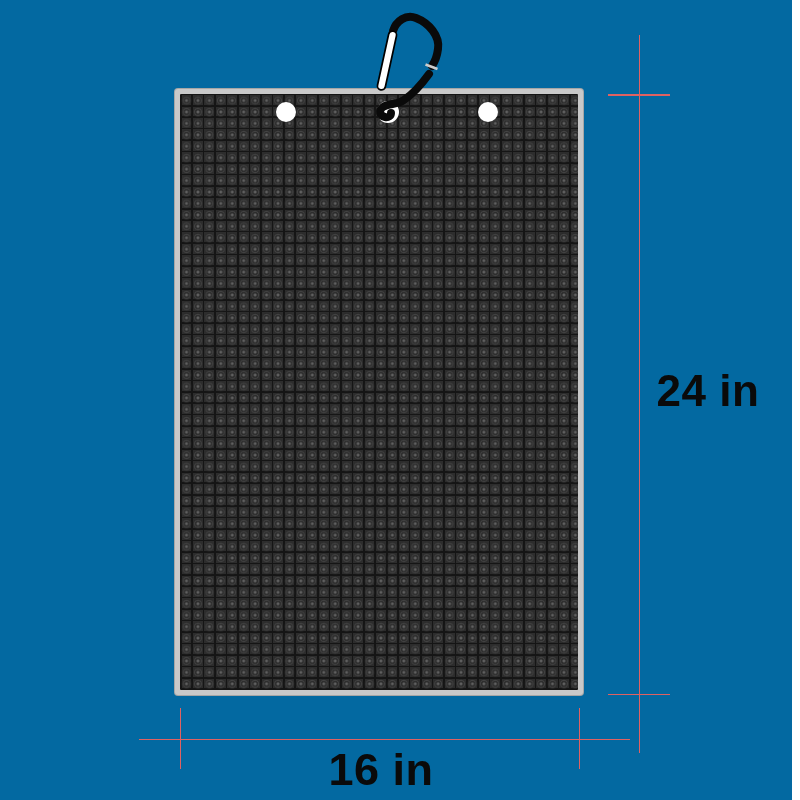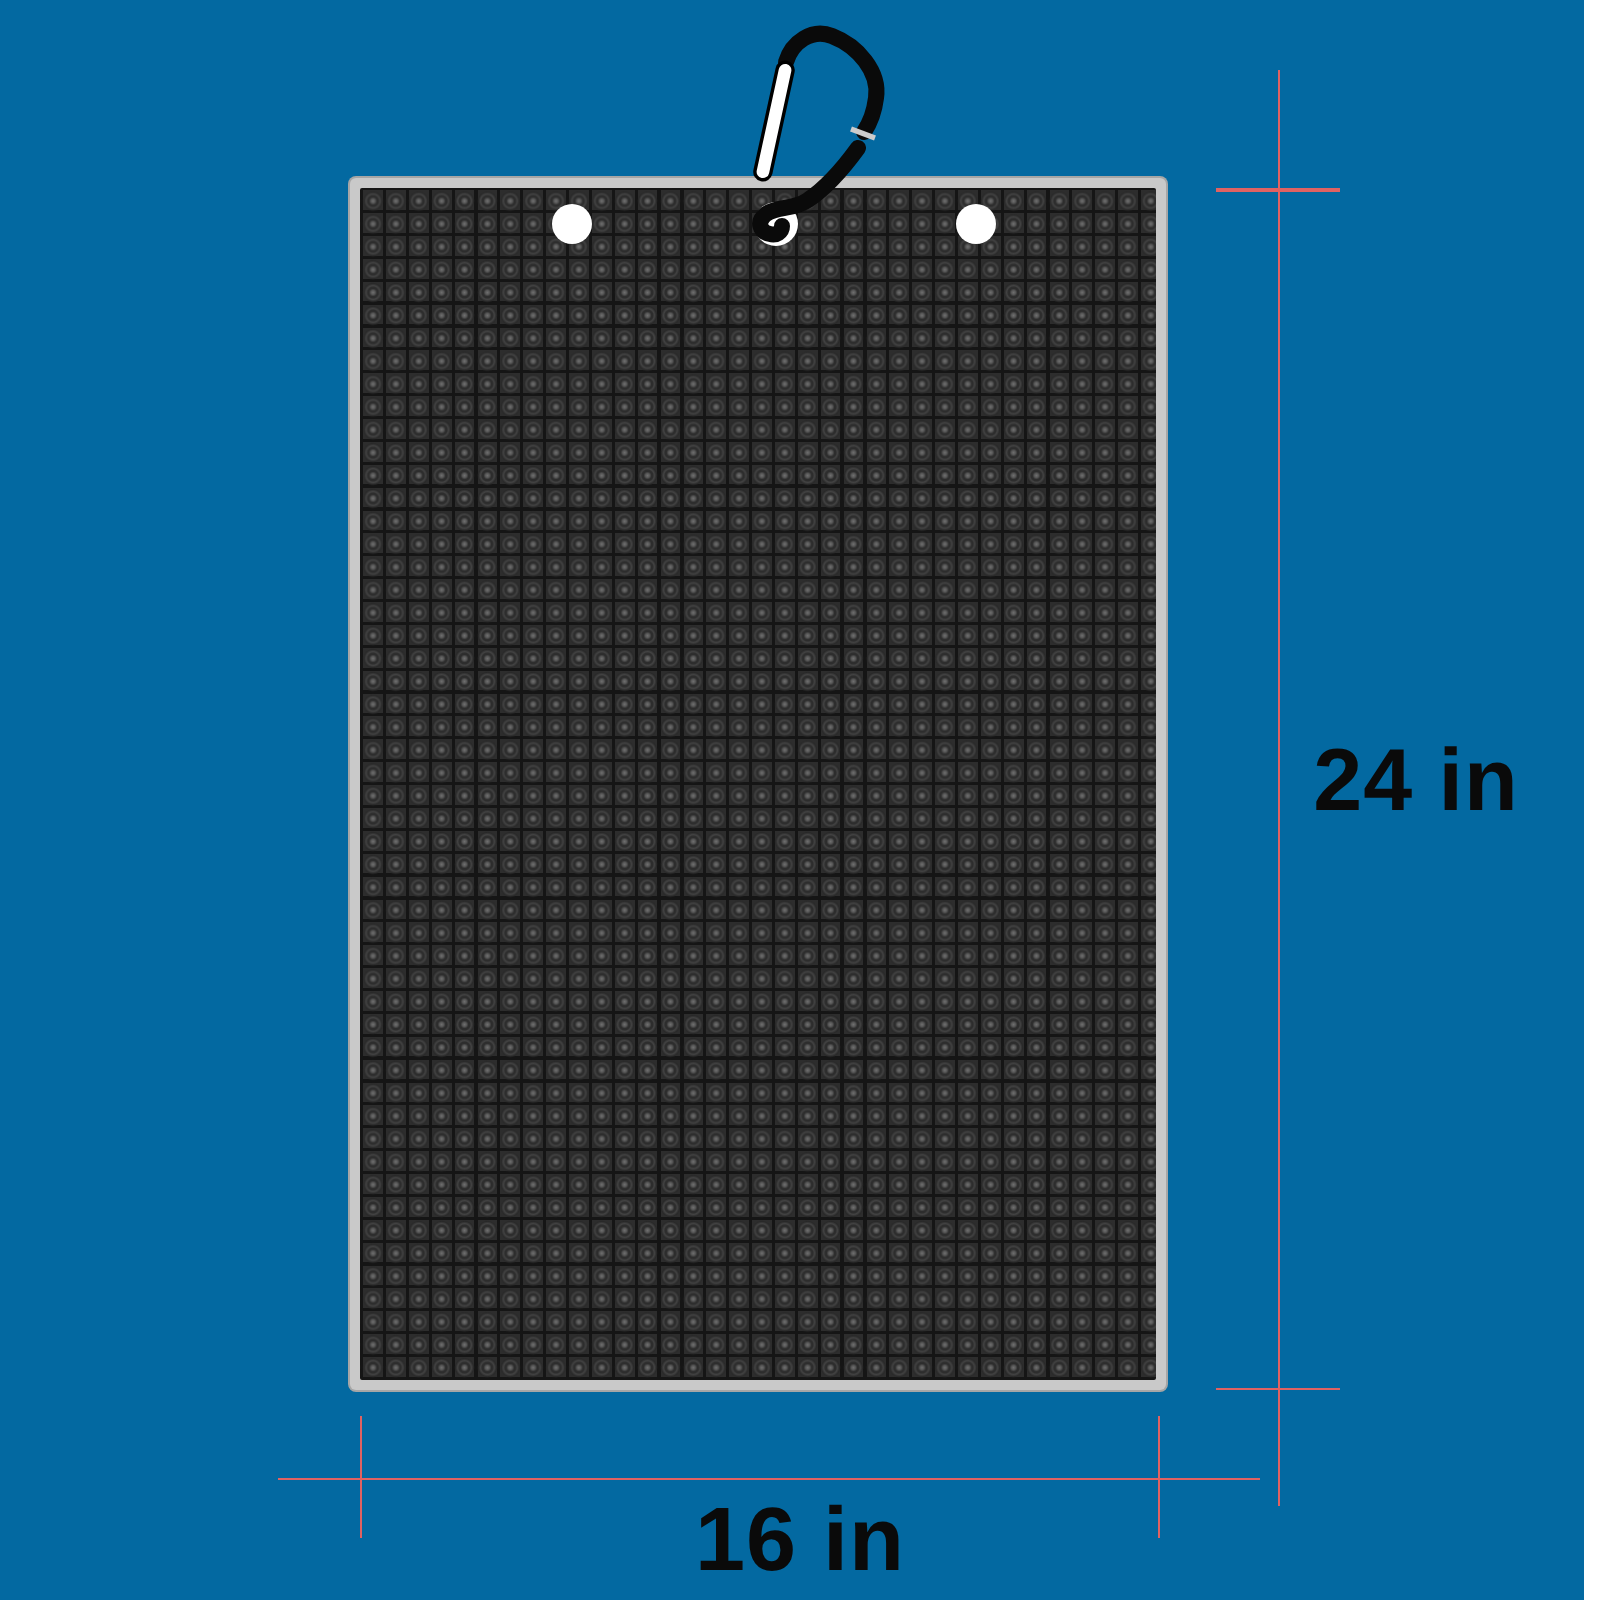--- a/index.html
+++ b/index.html
@@ -81,21 +81,21 @@
   .dim-label {
     position: absolute;
     transform: translate(-50%, -50%);
     font-weight: 700;
     font-size: 44px;
     letter-spacing: 0.5px;
     color: var(--label-text, #0a0a0a);
     white-space: nowrap;
   }
   .dim-label.height { left: 708px; top: 391px; }
-  .dim-label.width  { left: 400px; top: 770px; font-size: 45px; }
+  .dim-label.width  { left: 381px; top: 770px; font-size: 45px; }
 </style>
 </head>
 <body>
 
 <div class="stage">
 
   <div class="mat">
     <div class="mat-surface"></div>
   </div>
 

